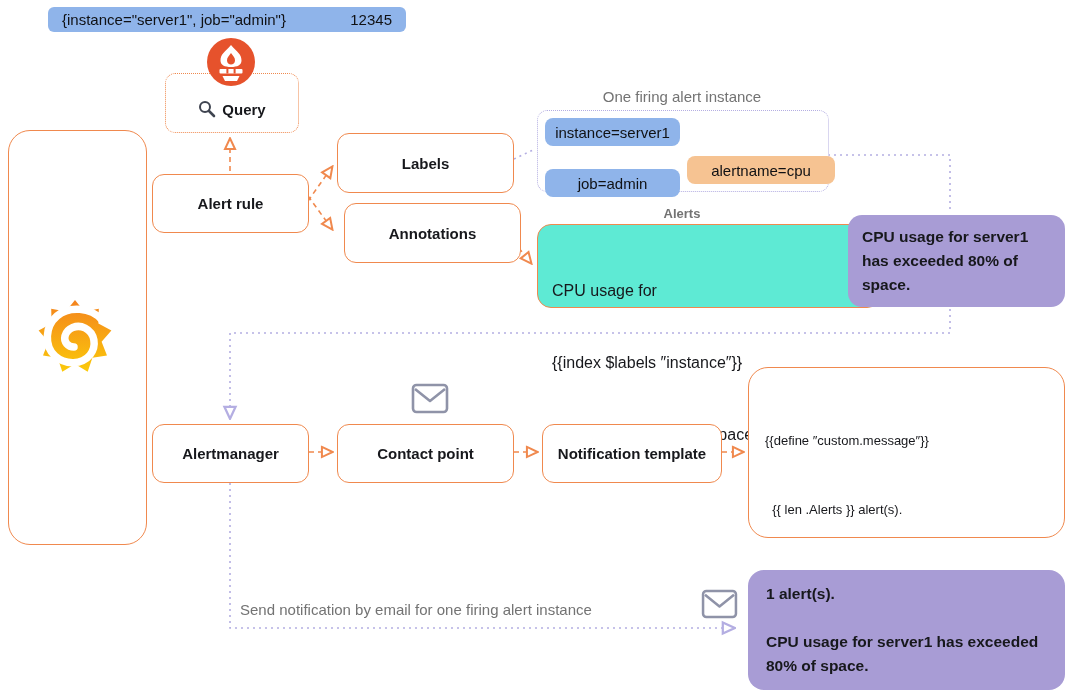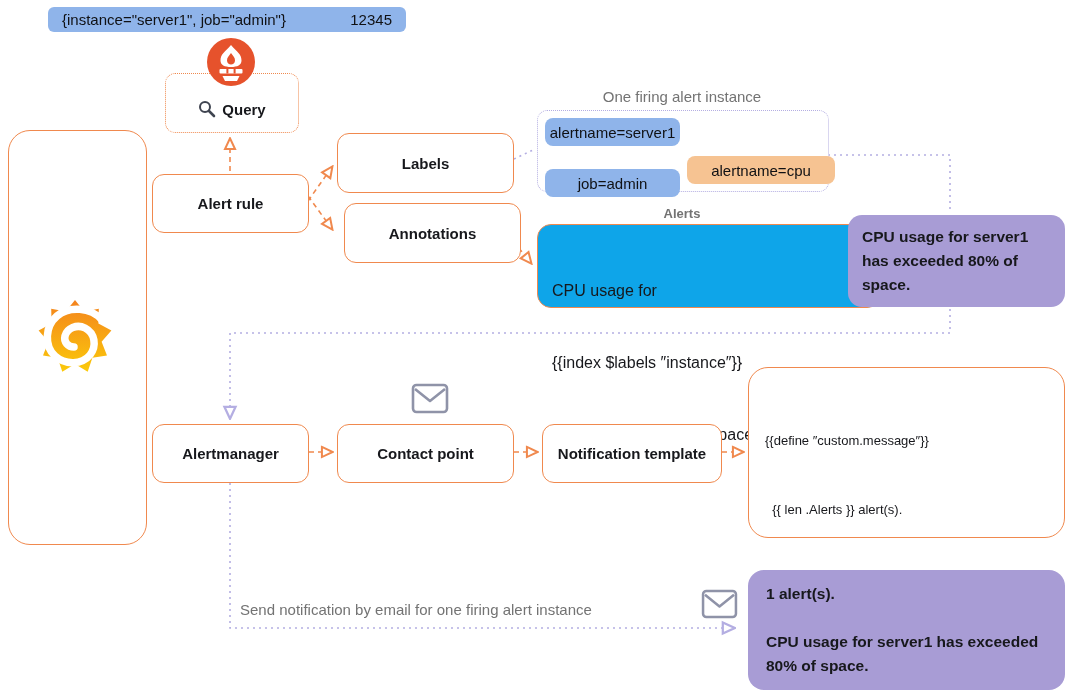--- a/index.html
+++ b/index.html
@@ -36,21 +36,21 @@
     justify-content:center;font-size:15px;color:#101114;z-index:3;padding:0 10px;box-sizing:border-box;
   }
   .badge.blue{background:#8fb4ea;}
   .badge.orange{background:#f6c392;}
   .caption{position:absolute;font-size:15px;color:#737373;z-index:3;}
   .caption.center{text-align:center;}
   .caption.small-bold{font-weight:bold;font-size:13px;}
   
   .summary-box{
     position:absolute;left:537px;top:224px;width:344px;height:84px;
-    border:1.6px solid #f0894e;border-radius:14px;background:#0ea5e9;z-index:3;
+    border:1.6px solid #f0894e;border-radius:14px;background:#5eead4;z-index:3;
     box-sizing:border-box;padding:6px 14px;font-size:16px;line-height:24px;white-space:pre;
   }
   
   .purple-box{
     position:absolute;background:#a89cd5;border-radius:14px;color:#17181c;
     font-weight:bold;font-size:15.5px;line-height:24px;z-index:3;box-sizing:border-box;
   }
   .purple-box.right{left:848px;top:215px;width:217px;height:92px;display:flex;align-items:center;padding:0 18px 0 14px;}
   .purple-box.bottom{left:748px;top:570px;width:317px;height:120px;border-radius:16px;padding:12px 18px;}
   .purple-box .gap{height:24px;}
@@ -134,21 +134,21 @@
     <span>Labels</span>
   </div>
 
   <div class="node" style="left:344px;top:203px;width:175px;height:58px;">
     <span>Annotations</span>
   </div>
 
   <div class="caption center" style="left:537px;top:88px;width:290px;">One firing alert instance</div>
 
   <div class="instance-box"></div>
-  <div class="badge blue" style="left:545px;top:118px;width:135px;">alertname=server1</div>
+  <div class="badge blue" style="left:545px;top:118px;width:135px;">instance=server1</div>
   <div class="badge blue" style="left:545px;top:169px;width:135px;">job=admin</div>
   <div class="badge orange" style="left:687px;top:156px;width:148px;">alertname=cpu</div>
 
   <div class="caption center small-bold" style="left:537px;top:206px;width:290px;">Alerts</div>
 
   <div class="summary-box">
     <div>CPU usage for</div>
     <div>{{index $labels ″instance″}}</div>
     <div>has exceeded 80% of space.</div>
   </div>

